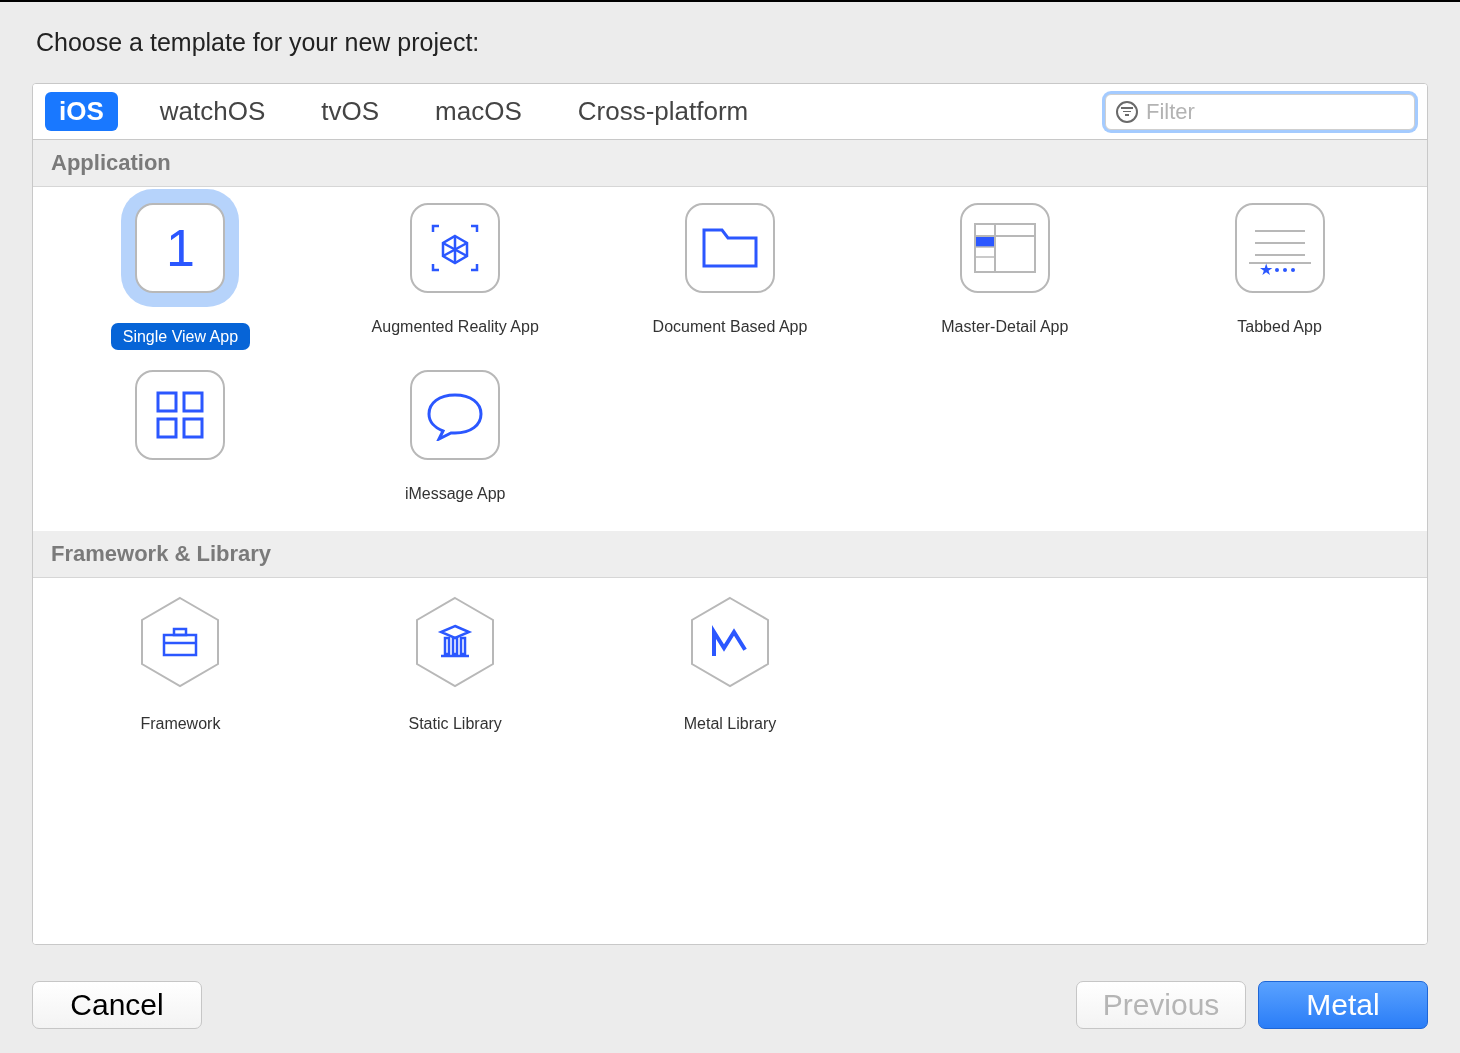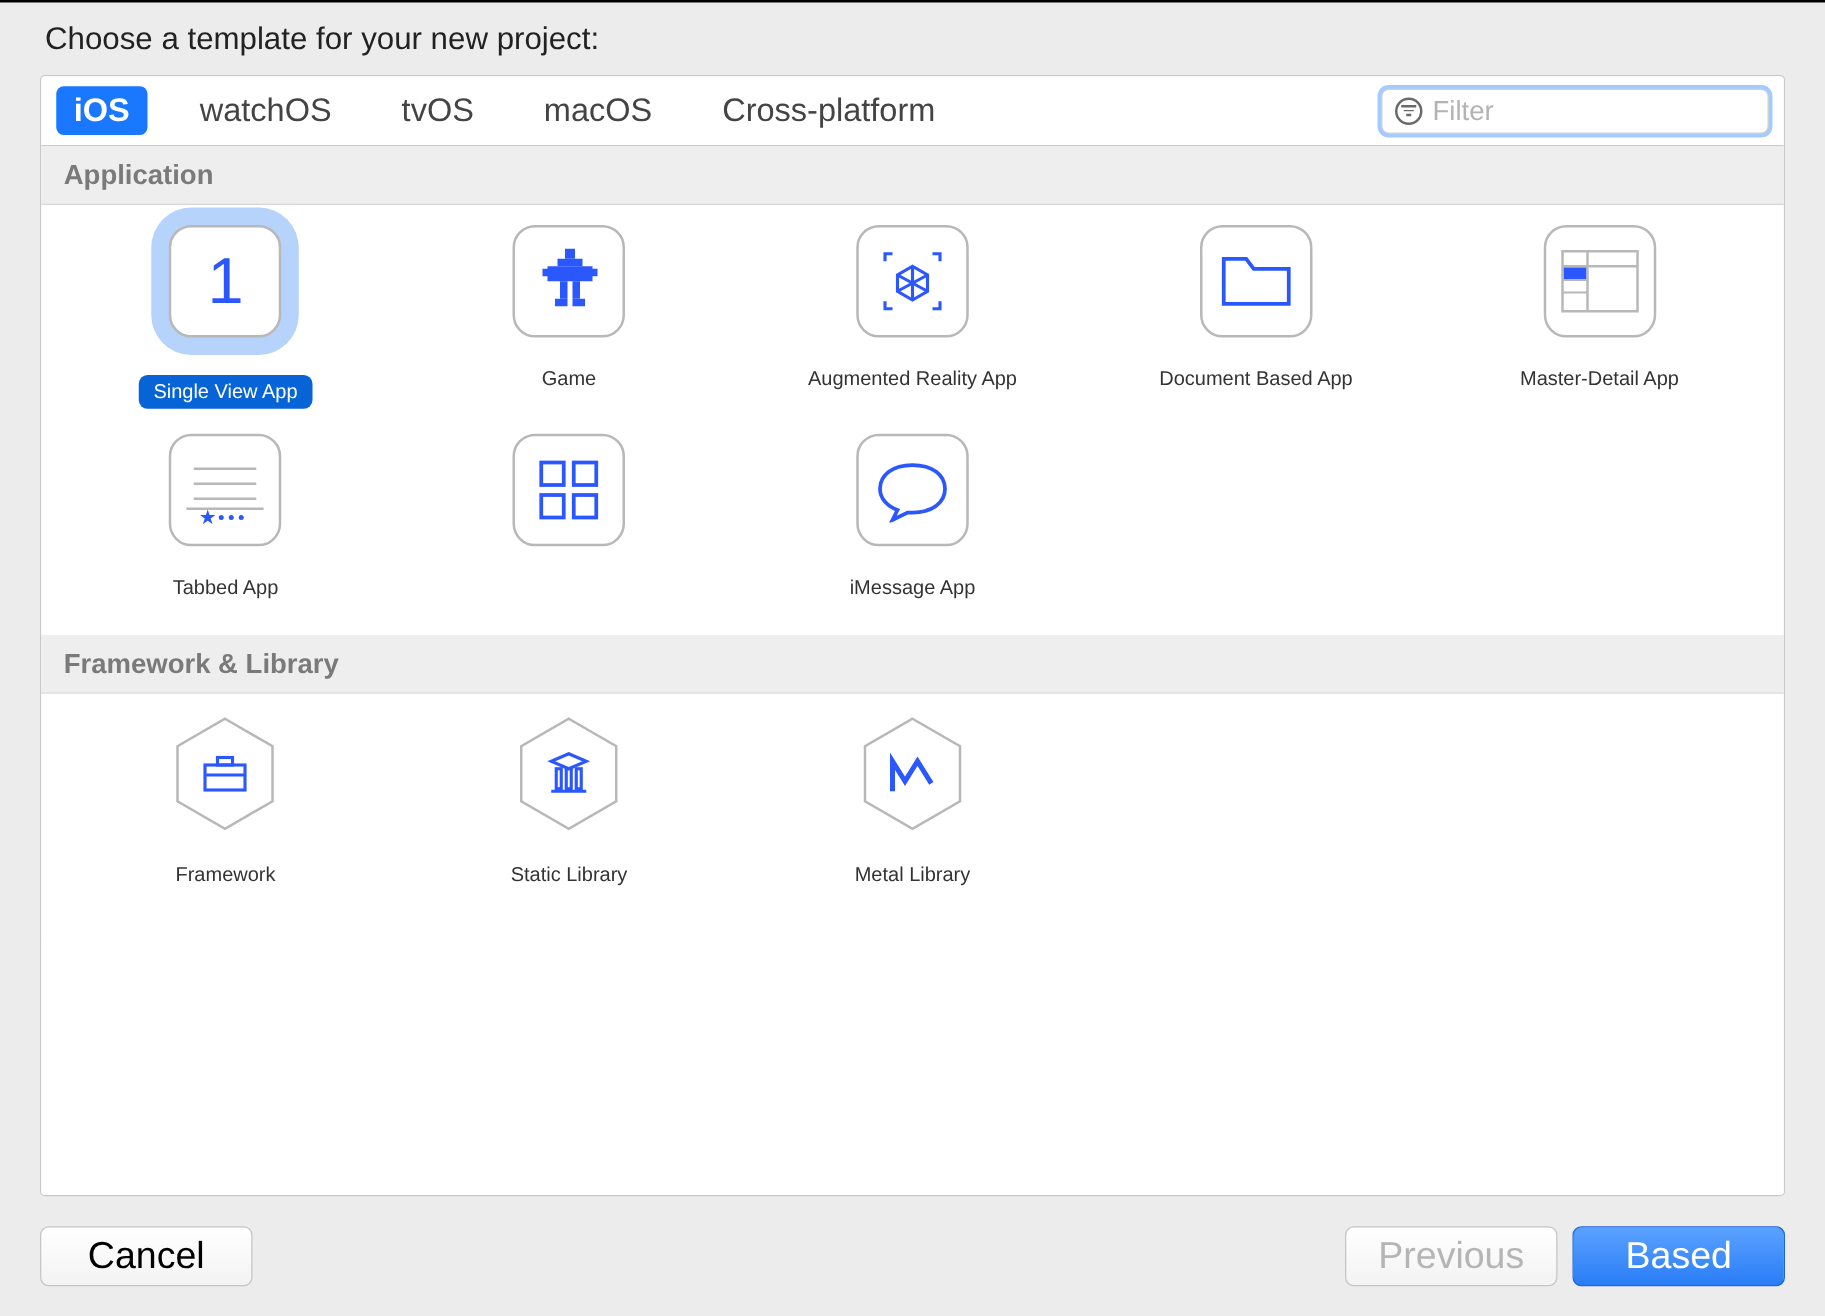--- a/index.html
+++ b/index.html
@@ -7,24 +7,25 @@
     font-family: -apple-system, "Helvetica Neue", Arial, sans-serif;
     background: #ececec;
     width: 1460px;
     height: 1053px;
     padding: 0;
   }
   .sheet {
     background: #ececec;
     width: 100%;
     height: 100%;
-    padding: 9px 32px 24px;
+    padding: 20px 32px 24px;
     display: flex;
     flex-direction: column;
     border-top: 2px solid #000;
+    gap: 12px;
   }
   .prompt {
     font-size: 25px;
     font-weight: 400;
     color: #222;
     margin: 6px 0 14px 4px;
   }
   .panel {
     flex: 1;
     background: #ffffff;
@@ -212,38 +213,20 @@
     <div class="section-header">Application</div>
     <div class="section-body">
 
       <div class="tpl">
         <div class="icon-tile selected">
           <span class="big-1">1</span>
         </div>
         <div class="tpl-label selected">Single View App</div>
       </div>
 
-      <div class="tpl">
-        <div class="icon-tile">
-          <svg width="54" height="60" viewBox="0 0 54 60">
-            <g fill="#2b57ff">
-              <rect x="24" y="4" width="8" height="8"></rect>
-              <rect x="18" y="12" width="20" height="6"></rect>
-              <rect x="10" y="18" width="36" height="12"></rect>
-              <rect x="20" y="30" width="6" height="14"></rect>
-              <rect x="30" y="30" width="6" height="14"></rect>
-              <rect x="16" y="44" width="10" height="6"></rect>
-              <rect x="30" y="44" width="10" height="6"></rect>
-              <rect x="6" y="20" width="6" height="6"></rect>
-              <rect x="44" y="20" width="6" height="6"></rect>
-            </g>
-          </svg>
-        </div>
-        <div class="tpl-label">Game</div>
-      </div>
 
       <div class="tpl">
         <div class="icon-tile">
           <svg width="64" height="64" viewBox="0 0 64 64" stroke="#2b57ff" stroke-width="2.5" fill="none">
             <polygon points="32,20 44,27 44,40 32,47 20,40 20,27"></polygon>
             <line x1="32" y1="20" x2="32" y2="47"></line>
             <line x1="20" y1="27" x2="44" y2="40"></line>
             <line x1="44" y1="27" x2="20" y2="40"></line>
             <path d="M10 16 L10 10 L16 10"></path>
               <path d="M48 10 L54 10 L54 16"></path>
@@ -361,15 +344,15 @@
 
     </div>
 
     <div style="flex:1;background:#fff;"></div>
   </div>
 
   <div class="footer">
     <div class="btn">Cancel</div>
     <div class="footer-spacer"></div>
     <div class="btn disabled">Previous</div>
-    <div class="btn primary">Based</div>
+    <div class="btn primary">Metal</div>
   </div>
 </div>
 
 </body></html>

